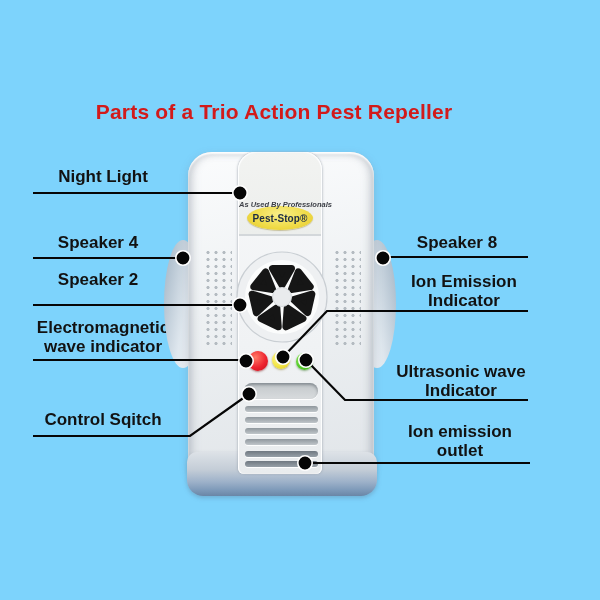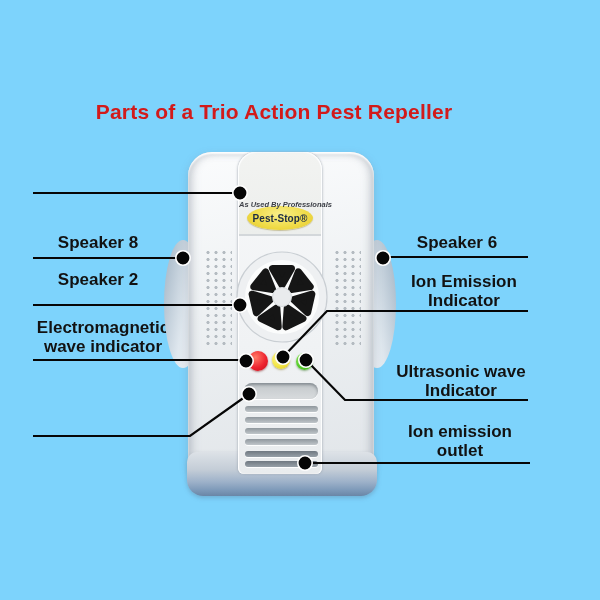--- a/index.html
+++ b/index.html
@@ -136,24 +136,26 @@
 
   <div class="slot"></div>
 
   <div class="slat" style="top:406px"></div>
   <div class="slat" style="top:417px"></div>
   <div class="slat" style="top:428px"></div>
   <div class="slat" style="top:439px"></div>
   <div class="slat dark" style="top:451px"></div>
   <div class="slat dark" style="top:461px"></div>
 
-  <div class="lbl" style="left:23px;top:233px;width:150px">Speaker 8</div>
+  <div class="lbl" style="left:28px;top:167px;width:150px">Night Light</div>
+  <div class="lbl" style="left:23px;top:233px;width:150px">Speaker 4</div>
   <div class="lbl" style="left:23px;top:270px;width:150px">Speaker 2</div>
   <div class="lbl" style="left:33px;top:318px;width:140px">Electromagnetic wave indicator</div>
-  <div class="lbl" style="left:382px;top:233px;width:150px">Speaker 6</div>
+  <div class="lbl" style="left:28px;top:410px;width:150px">Control Sqitch</div>
+  <div class="lbl" style="left:382px;top:233px;width:150px">Speaker 8</div>
   <div class="lbl" style="left:391px;top:362px;width:140px">Ultrasonic wave Indicator</div>
   <div class="lbl" style="left:404px;top:272px;width:120px">Ion Emission Indicator</div>
   <div class="lbl" style="left:400px;top:422px;width:120px">Ion emission outlet</div>
 
   <svg class="overlay" width="600" height="600" viewBox="0 0 600 600">
     <path class="leader" d="M33,193 H240"></path>
     <circle class="enddot" cx="240" cy="193" r="7.2"></circle>
 
     <path class="leader" d="M33,258 H183"></path>
     <circle class="enddot" cx="183" cy="258" r="7.2"></circle>

